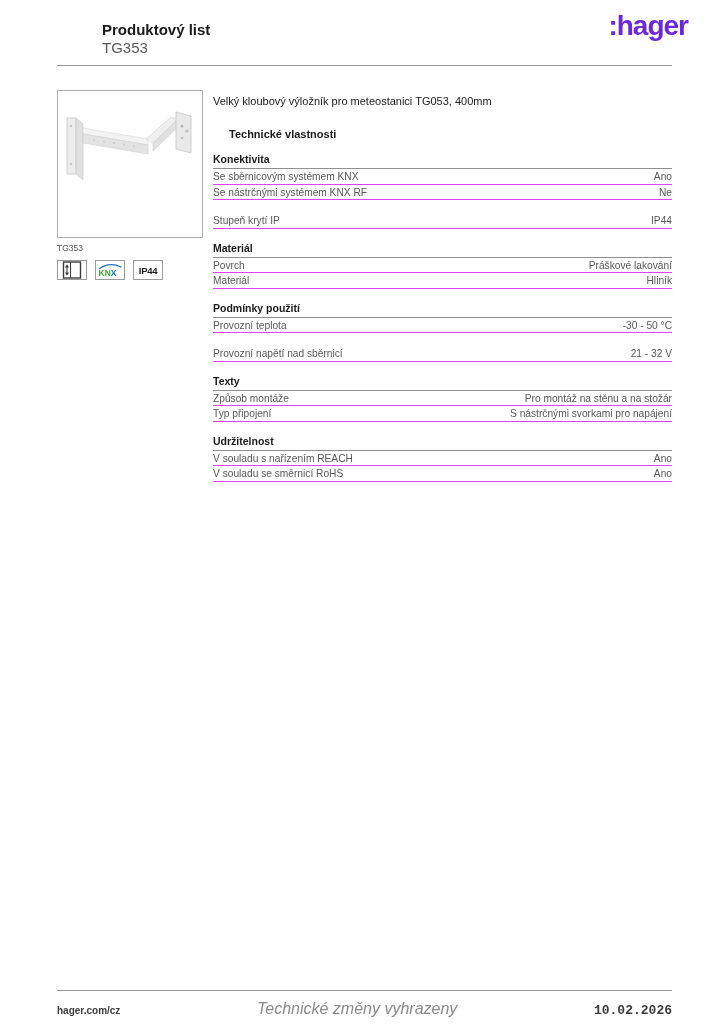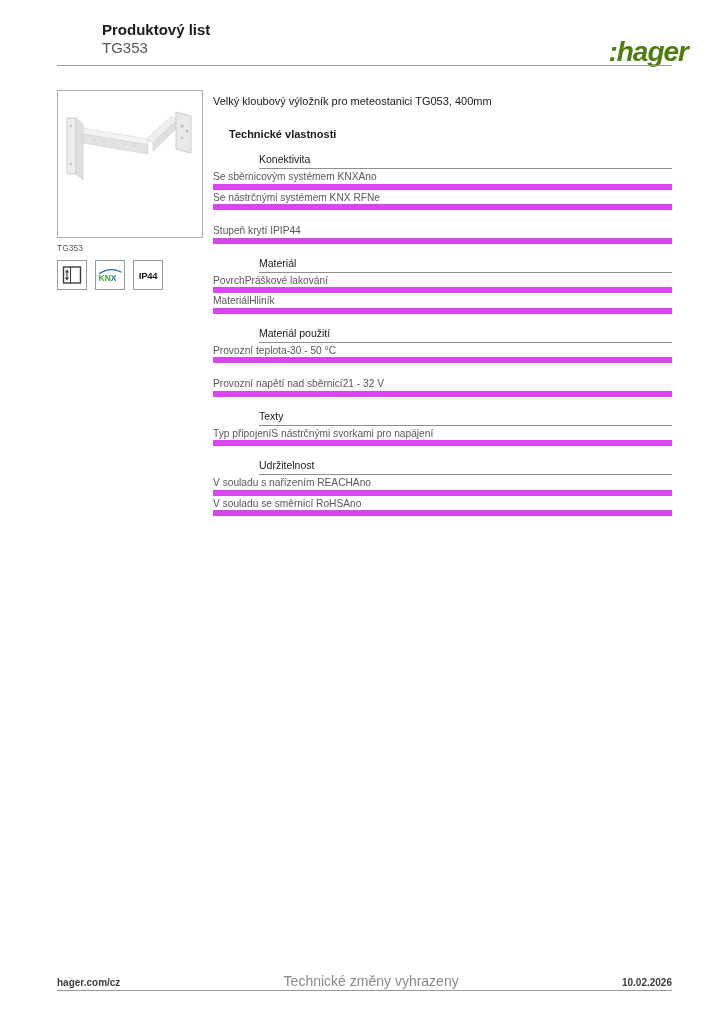--- a/index.html
+++ b/index.html
@@ -4,55 +4,55 @@
 <style>
   * { margin: 0; padding: 0; box-sizing: border-box; }
   html, body { width: 724px; height: 1024px; background: #ffffff;
     font-family: "Liberation Sans", sans-serif; color: #1a1a1a; }
   .page { position: relative; width: 724px; height: 1024px; overflow: hidden; }
 
   
   .header-block { position: absolute; left: 57px; top: 21px; margin-left: 45px; }
   .doc-type { font-size: 15px; font-weight: bold; color: #1a1a1a; line-height: 18px; }
   .product-code { font-size: 15px; color: #58585a; line-height: 18px; }
-  .brand-logo { position: absolute; right: 36px; top: 38px; font-size: 28px;
-    font-weight: bold; color: #4d7c0f; letter-spacing: -1px; line-height: 28px; font-style: italic; }
+  .brand-logo { position: absolute; right: 36px; top: 12px; font-size: 28px;
+    font-weight: bold; color: #6d28d9; letter-spacing: -1px; line-height: 28px; }
   .header-rule { position: absolute; left: 57px; top: 65px; width: 615px;
     border-top: 1.5px solid #9b9b9b; }
 
   
   .image-box { position: absolute; left: 57px; top: 90px; width: 146px; height: 148px;
     border: 1px solid #b0b0b0; background: #ffffff; }
   .image-caption { position: absolute; left: 57px; top: 243px; font-size: 8.5px; color: #58585a; }
   .badge-row { position: absolute; left: 57px; top: 260px; display: flex; gap: 8px; }
-  .badge { width: 30px; height: 30px; border: 1px solid #9b9b9b; background: #fff;
+  .badge { width: 30px; height: 20px; border: 1px solid #9b9b9b; background: #fff;
     display: flex; align-items: center; justify-content: center; }
   .badge-ip { font-size: 9.5px; font-weight: bold; color: #1a1a1a; letter-spacing: -0.3px; }
 
   
   .main-col { position: absolute; left: 213px; top: 90px; width: 459px; }
   .product-title { font-size: 11px; font-weight: normal; padding-top: 5px; color: #1a1a1a; }
   .tech-heading { font-size: 11px; font-weight: bold; margin-top: 21px; color: #1a1a1a; margin-left: 16px; }
   .section { margin-top: 13px; }
-  .section-title { font-size: 10.5px; font-weight: normal; color: #1a1a1a;
-    padding-bottom: 3px; border-bottom: 1px solid #8f8f8f; margin-left: 46px; }
-  .trow { display: flex; justify-content: flex-start; align-items: center;
+  .section-title { font-size: 10.5px; font-weight: bold; color: #1a1a1a;
+    padding-bottom: 3px; border-bottom: 1px solid #8f8f8f; }
+  .trow { display: flex; justify-content: space-between; align-items: center;
     font-size: 10.2px; color: #58585a; padding: 2px 0 1.5px 0;
-    border-bottom: 6px solid #d946ef; line-height: 11px; }
+    border-bottom: 1px solid #d946ef; line-height: 11px; }
   .tlabel { text-align: left; white-space: nowrap; }
   .tvalue { text-align: right; white-space: nowrap; }
 
   
   .footer-rule { position: absolute; left: 57px; top: 990px; width: 615px;
     border-top: 1.5px solid #9b9b9b; }
-  .footer-row { position: absolute; left: 57px; top: 973px; width: 615px;
+  .footer-row { position: absolute; left: 57px; top: 1000px; width: 615px;
     display: flex; justify-content: space-between; align-items: baseline; }
   .footer-left  { font-size: 10px; font-weight: bold; color: #3c3c3c; }
-  .footer-center{ font-size: 14px; color: #8a8a8a; }
-  .footer-right { font-size: 10px; font-weight: bold; color: #3c3c3c; }
+  .footer-center{ font-size: 16px; color: #8a8a8a; font-style: italic; }
+  .footer-right { font-size: 13px; font-weight: bold; color: #3c3c3c; font-family: Liberation Mono, monospace; }
 </style>
 </head>
 <body>
 
 <div class="page">
 
   <div class="header-block">
     <div class="doc-type">Produktový list</div>
     <div class="product-code">TG353</div>
   </div>
@@ -139,36 +139,40 @@
         <span class="tvalue">Práškové lakování</span>
       </div>
       <div class="trow">
         <span class="tlabel">Materiál</span>
         <span class="tvalue">Hliník</span>
       </div>
     </div>
 
 
     <div class="section">
-      <div class="section-title">Materiál použití</div>
+      <div class="section-title">Podmínky použití</div>
       <div class="trow">
         <span class="tlabel">Provozní teplota</span>
         <span class="tvalue">-30 - 50 °C</span>
       </div>
     </div>
 
     <div class="section">
       <div class="trow">
         <span class="tlabel">Provozní napětí nad sběrnicí</span>
         <span class="tvalue">21 - 32 V</span>
       </div>
     </div>
 
     <div class="section">
       <div class="section-title">Texty</div>
+      <div class="trow">
+        <span class="tlabel">Způsob montáže</span>
+        <span class="tvalue">Pro montáž na stěnu a na stožár</span>
+      </div>
       <div class="trow">
         <span class="tlabel">Typ připojení</span>
         <span class="tvalue">S nástrčnými svorkami pro napájení</span>
       </div>
     </div>
 
     <div class="section">
       <div class="section-title">Udržitelnost</div>
       <div class="trow">
         <span class="tlabel">V souladu s nařízením REACH</span>

